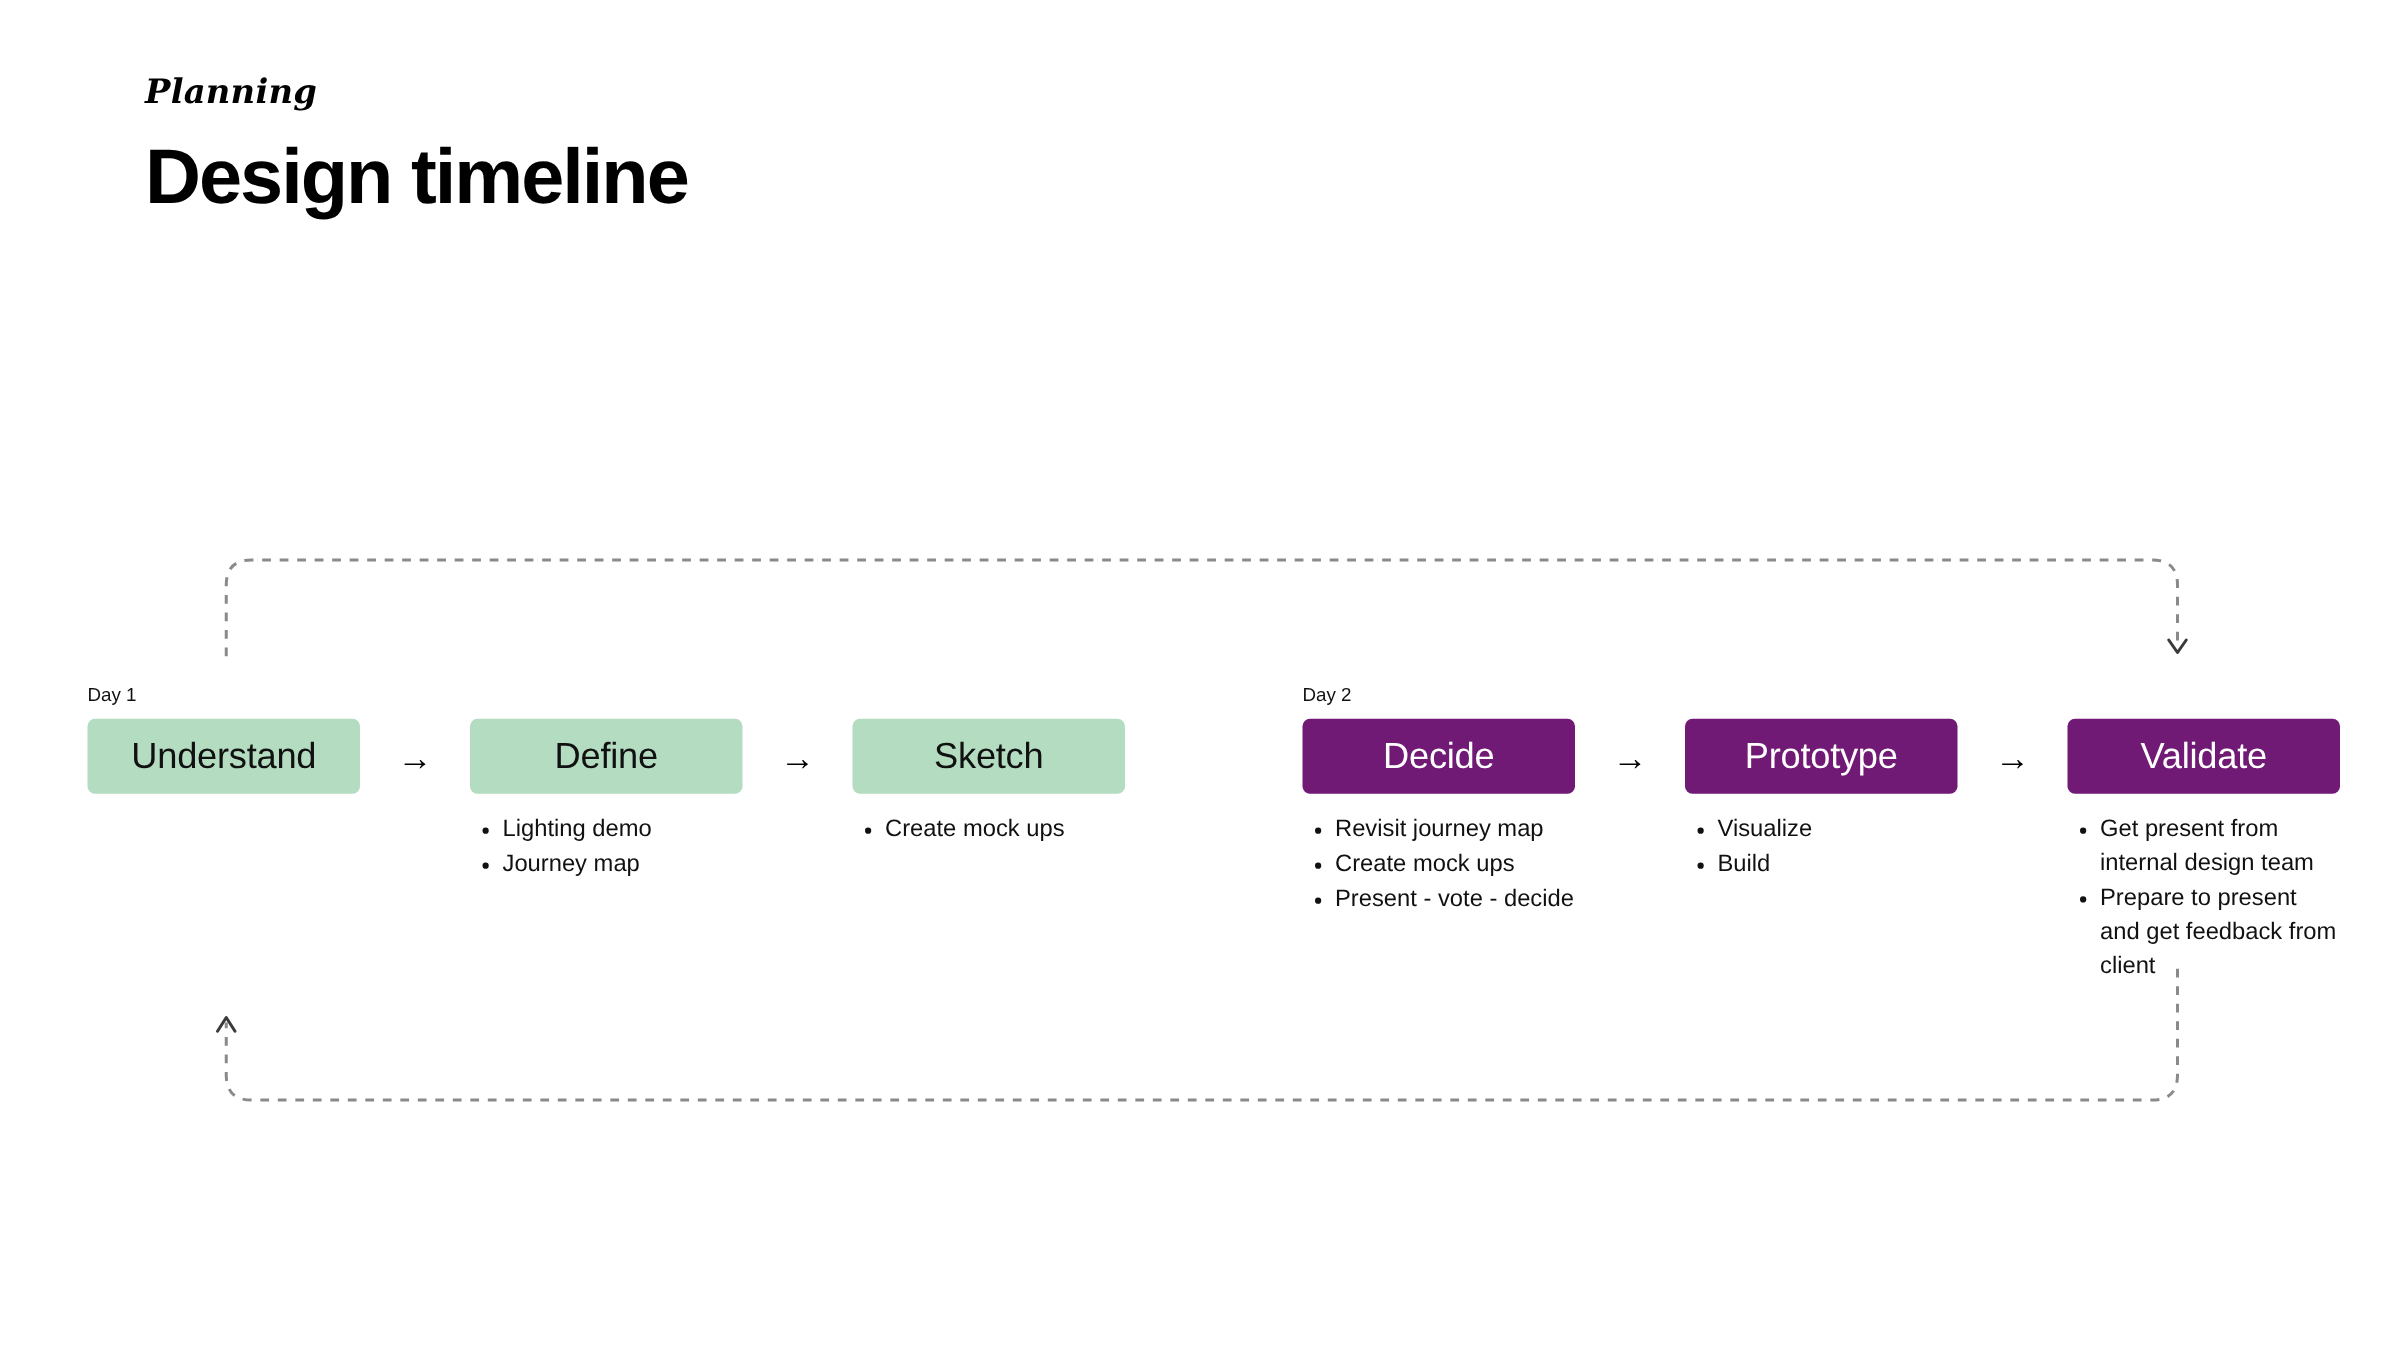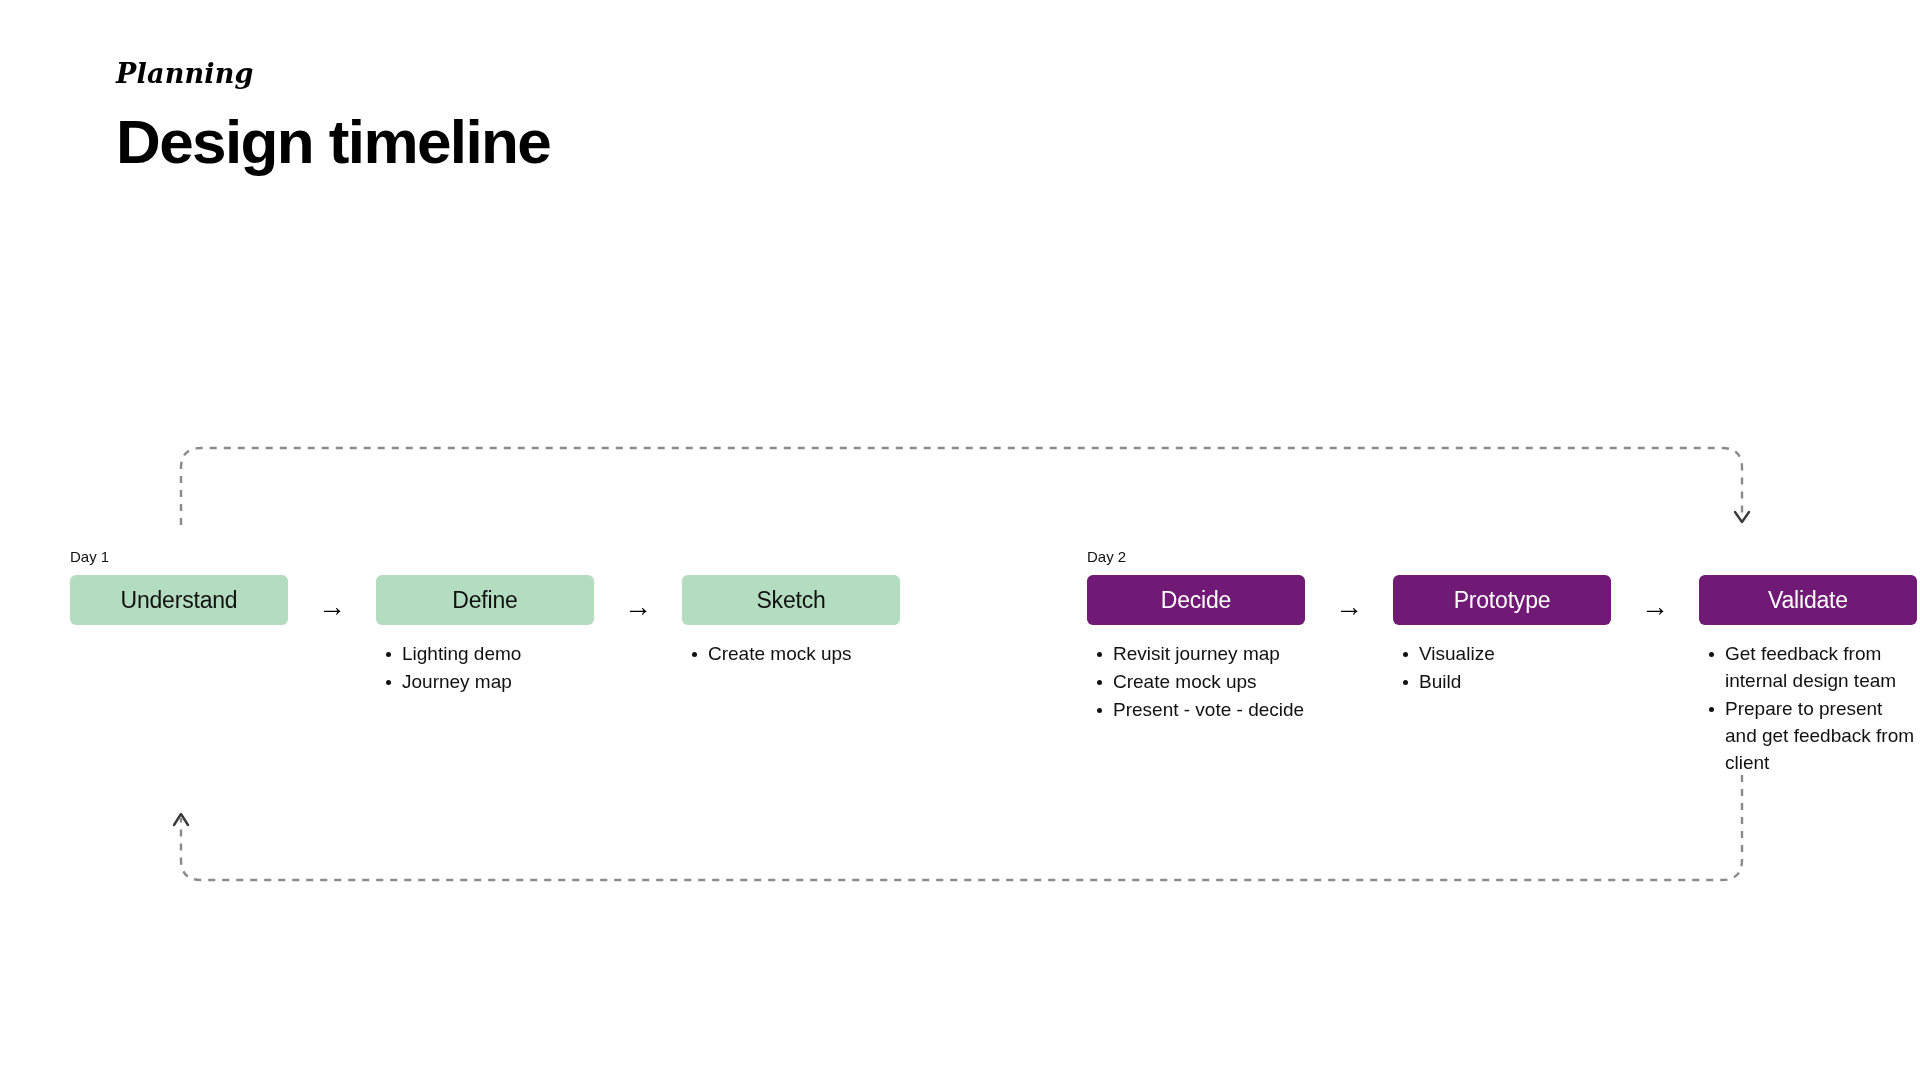--- a/index.html
+++ b/index.html
@@ -52,21 +52,20 @@
     position: absolute;
     left: 70px;
     top: 575px;
     width: 1790px;
   }
 
   .day-groups {
     position: relative;
     display: flex;
     align-items: flex-start;
-    gap: 45px;
   }
 
   .day-group {
     position: relative;
     display: flex;
     align-items: flex-start;
   }
 
   .day-group.group-2 { margin-left: 142px; }
 
@@ -79,26 +78,26 @@
     line-height: 1;
     white-space: nowrap;
   }
 
   .step {
     width: 218px;
     flex: 0 0 218px;
   }
 
   .step-card {
-    height: 50px;
+    height: 60px;
     border-radius: 6px;
     display: flex;
     align-items: center;
     justify-content: center;
-    font-size: 23px;
+    font-size: 29px;
     letter-spacing: -0.2px;
   }
 
   .step-card.light {
     background: #b3dcc0;
     color: #111111;
   }
 
   .step-card.dark {
     background: #701a75;
@@ -221,21 +220,21 @@
             <li>Visualize</li>
             <li>Build</li>
           </ul>
         </div>
 
         <div class="arrow">→</div>
 
         <div class="step">
           <div class="step-card dark">Validate</div>
           <ul class="step-list">
-            <li>Get feedback from internal design team</li>
+            <li>Get present from internal design team</li>
             <li>Prepare to present and get feedback from client</li>
           </ul>
         </div>
       </div>
 
     </div>
   </div>
 </div>
 
 </body></html>

